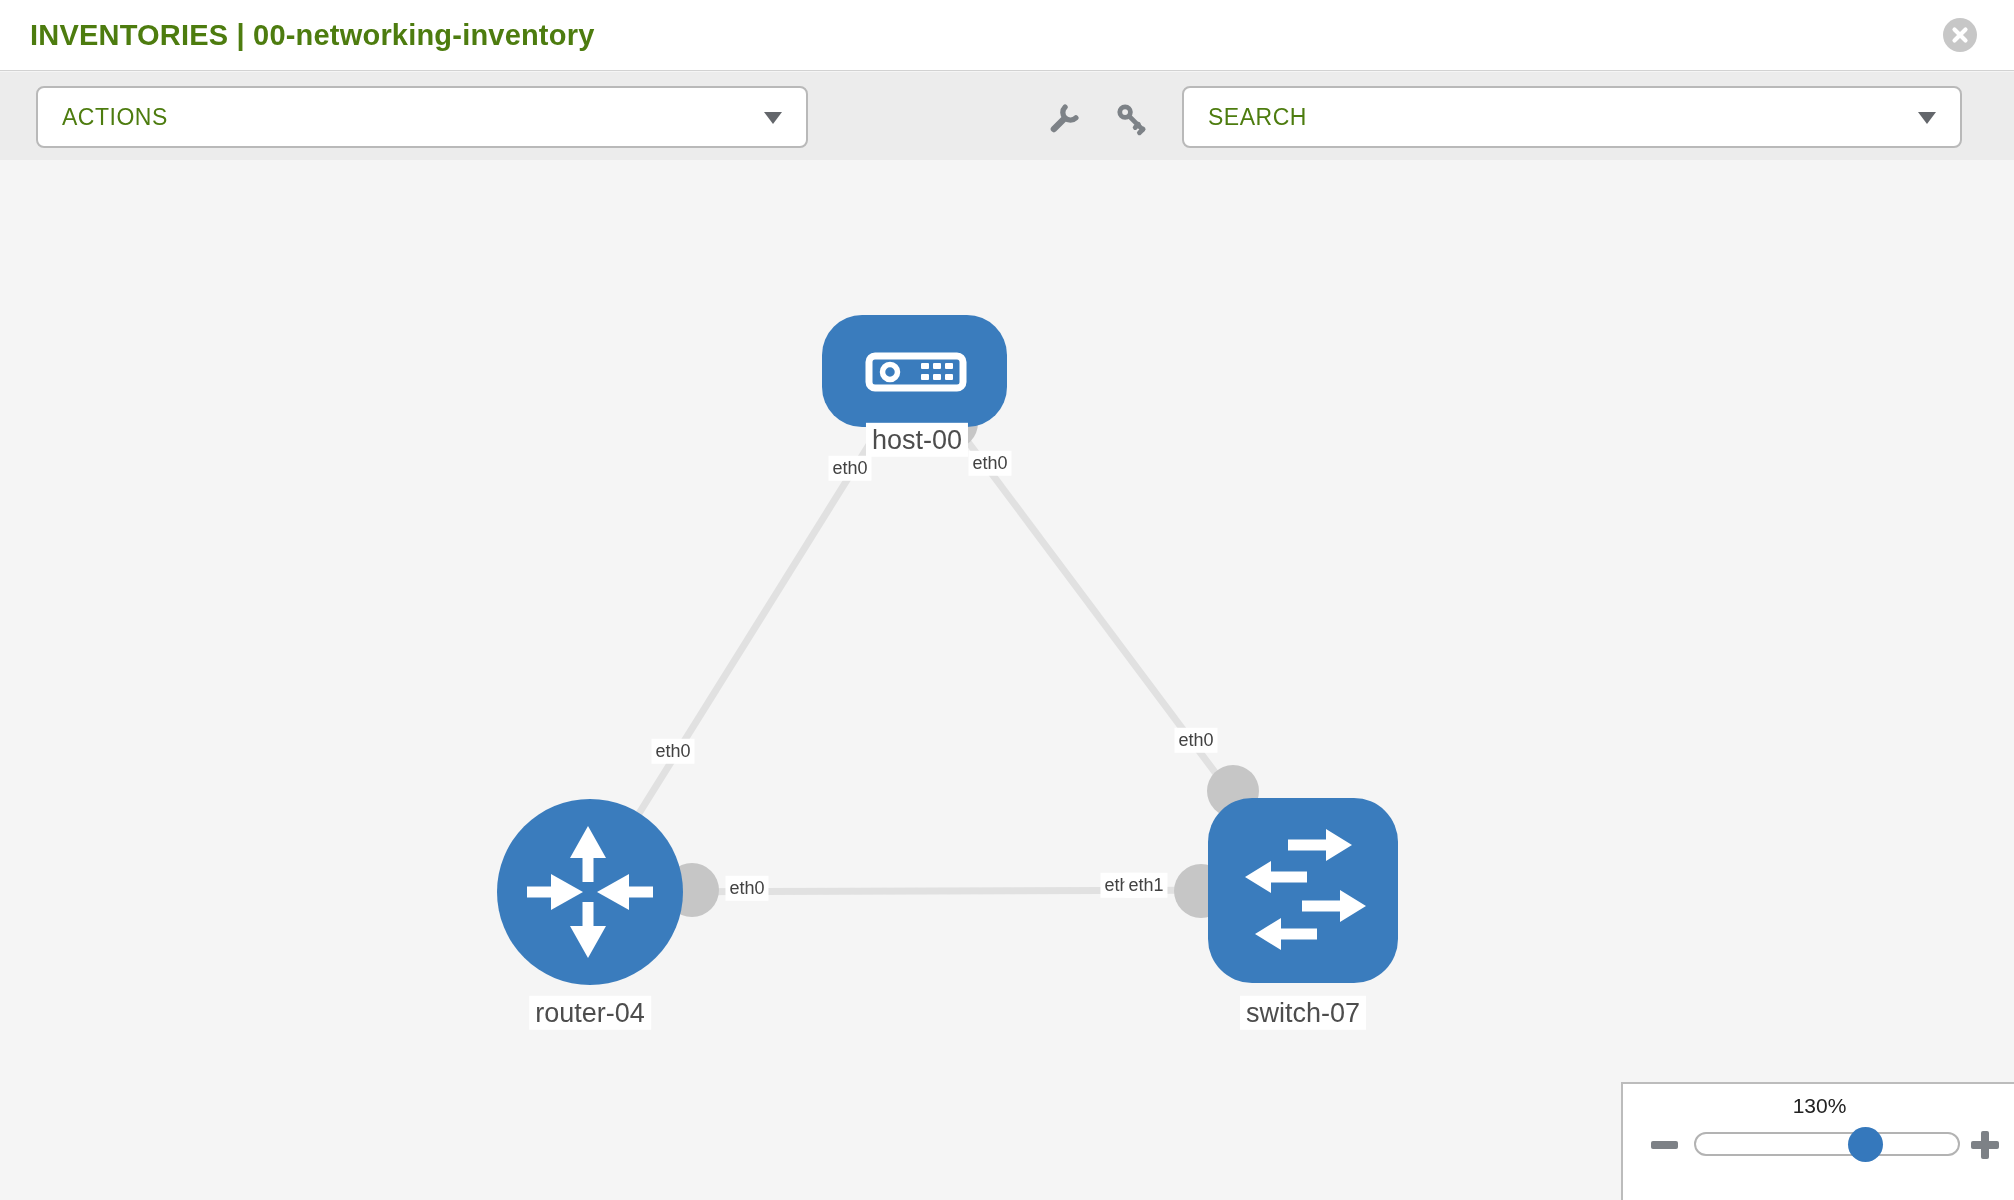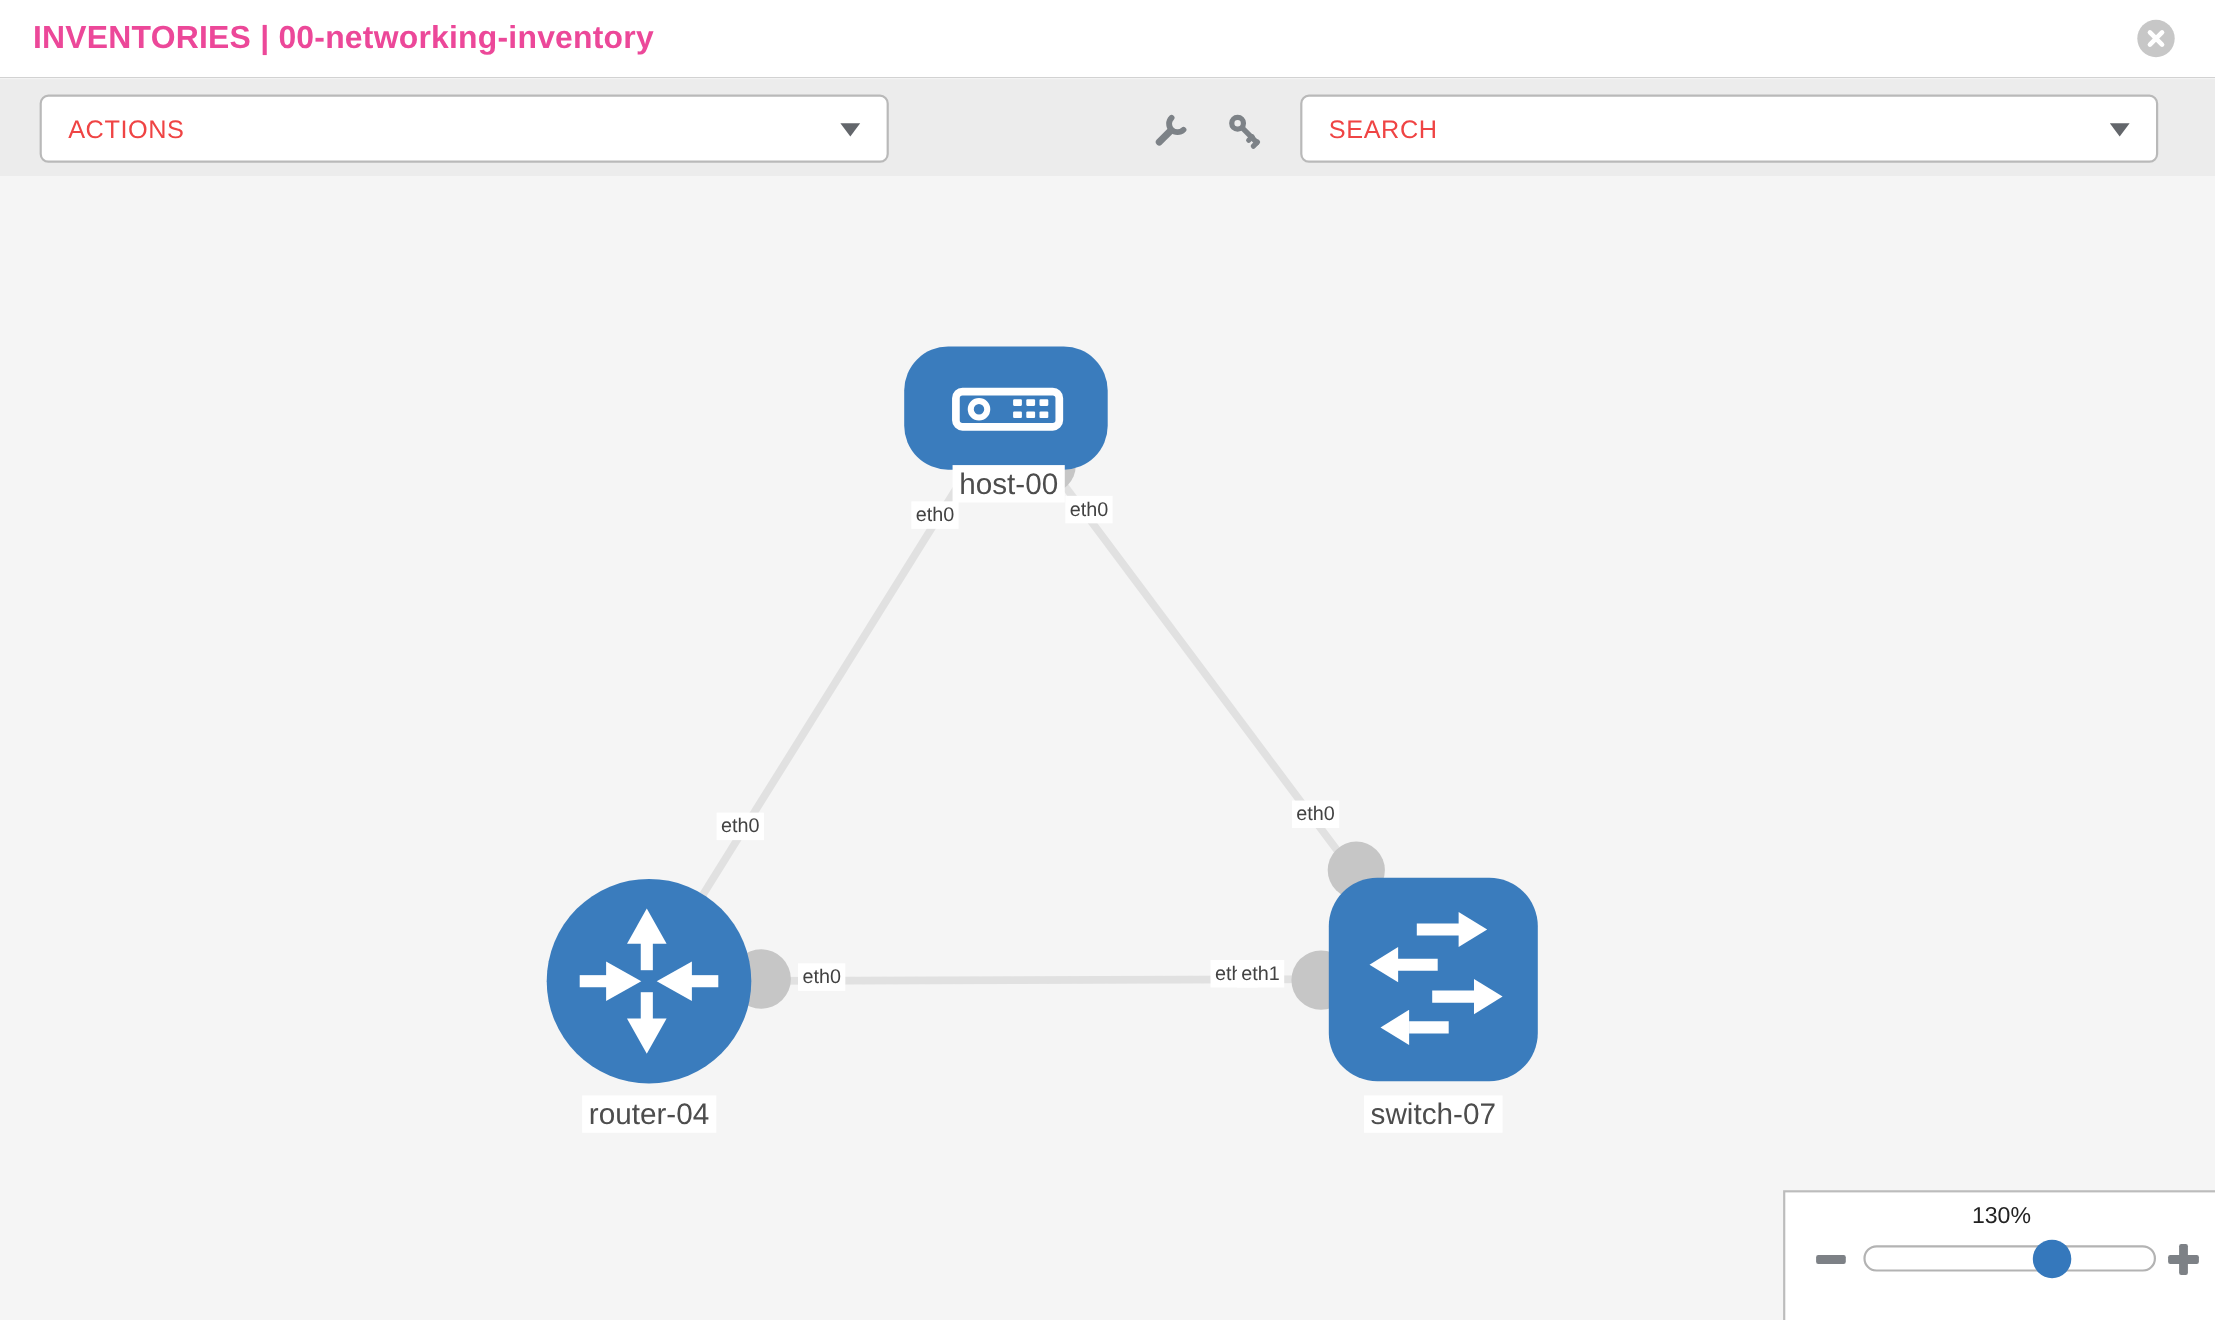--- a/index.html
+++ b/index.html
@@ -3,34 +3,34 @@
 <meta charset="utf-8">
 <style>
   html,body{margin:0;padding:0;width:2014px;height:1200px;overflow:hidden;
     font-family:"Liberation Sans",sans-serif;background:#f5f5f5;}
   .app{position:relative;width:2014px;height:1200px;}
 
   
   .header{position:absolute;left:0;top:0;width:2014px;height:71px;background:#ffffff;
     border-bottom:1px solid #d2d2d2;box-sizing:border-box;}
   .page-title{position:absolute;left:30px;top:0;height:71px;line-height:71px;
-    font-size:29px;font-weight:bold;color:#ec4899;letter-spacing:0.2px;}
+    font-size:29px;font-weight:bold;color:#4d7c0f;letter-spacing:0.2px;}
   .close-btn{position:absolute;right:37px;top:18px;width:34px;height:34px;border-radius:50%;
     background:#c7c7c7;cursor:pointer;display:flex;align-items:center;justify-content:center;}
   .close-btn svg{display:block;}
 
   
   .toolbar{position:absolute;left:0;top:72px;width:2014px;height:88px;background:#ececec;
     border-bottom:2px solid #c6c6c6;box-sizing:content-box;}
   .combo{position:absolute;top:14px;height:62px;background:#ffffff;border:2px solid #b9b9b9;
     border-radius:8px;box-sizing:border-box;cursor:pointer;}
   .combo-actions{left:36px;width:772px;}
   .combo-search{left:1182px;width:780px;}
   .combo-label{position:absolute;left:24px;top:0;height:58px;line-height:58px;
-    font-size:23px;color:#ef4444;letter-spacing:0.5px;}
+    font-size:23px;color:#4d7c0f;letter-spacing:0.5px;}
   .caret{position:absolute;right:24px;top:24px;width:0;height:0;
     border-left:9px solid transparent;border-right:9px solid transparent;
     border-top:12px solid #63666b;}
   .tool-icon-btn{position:absolute;top:24px;width:46px;height:46px;cursor:pointer;
     display:flex;align-items:center;justify-content:center;background:transparent;border:none;}
   .tool-icon-btn.wrench{left:1041px;}
   .tool-icon-btn.key{left:1109px;}
 
   
   .canvas{position:absolute;left:0;top:160px;width:2014px;height:1040px;background:#f5f5f5;}

